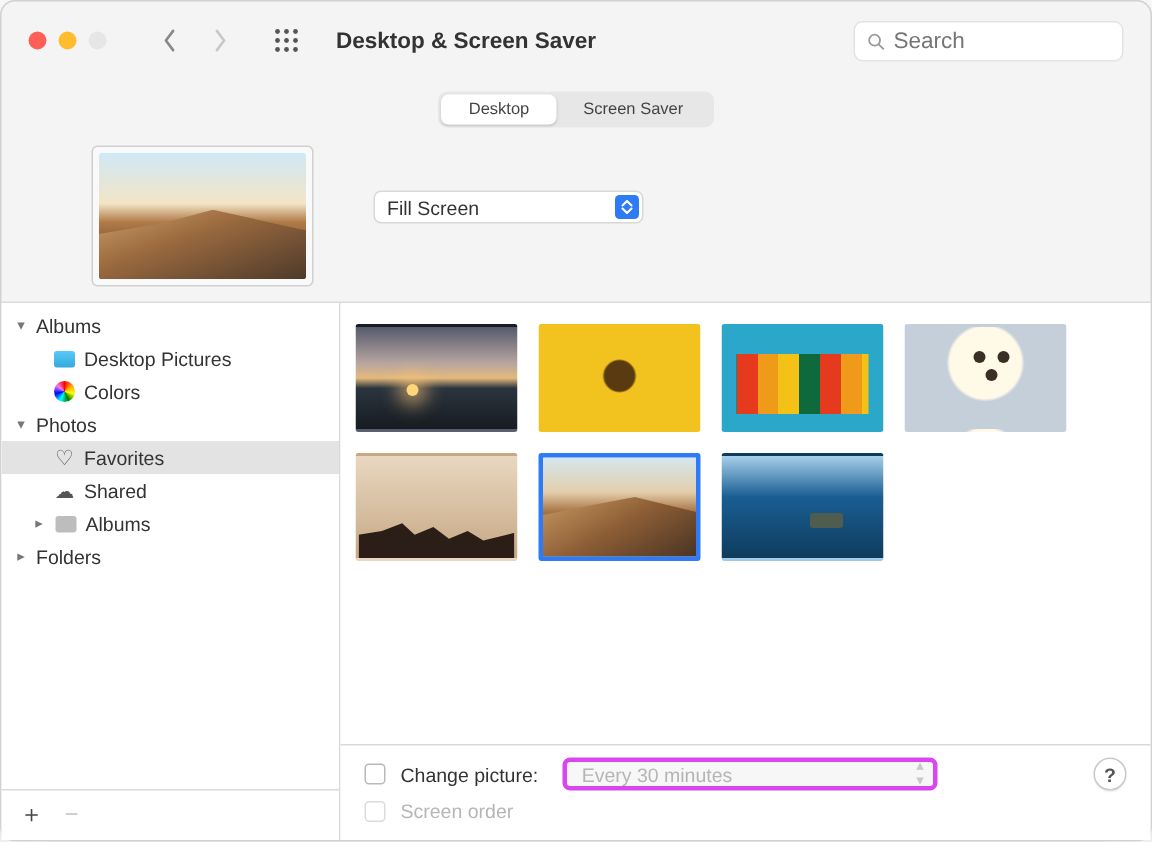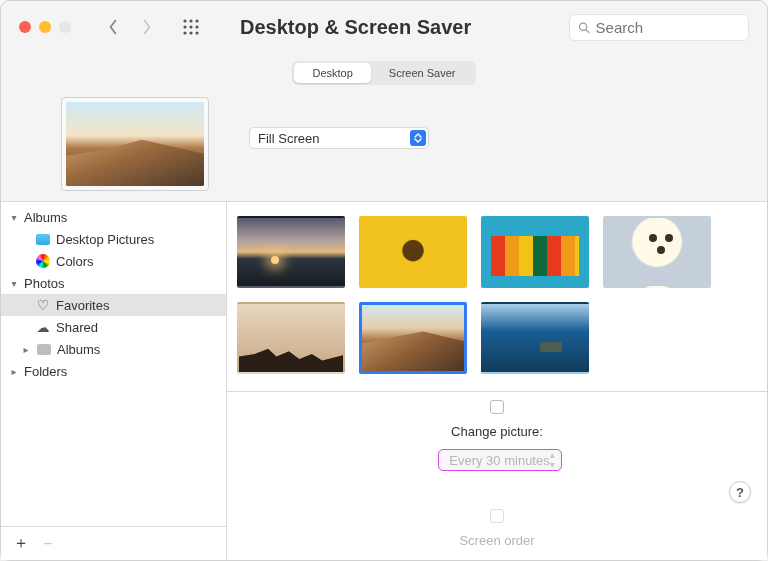--- a/index.html
+++ b/index.html
@@ -38,21 +38,21 @@
       width: 24px; height: 24px; display:flex; align-items:center; justify-content:center;
       color: #888; font-size: 18px; cursor: pointer;
     }
     .nav-btn.disabled { color:#c8c8c8; }
     .grid-icon {
       width:24px; height:24px; display:flex; align-items:center; justify-content:center;
       cursor:pointer; margin-left:10px; margin-right:10px;
     }
     .grid-icon svg { width:16px; height:16px; }
     .title {
-      font-size: 20px; font-weight: 600; color:#333; margin-left: 17px;
+      font-size: 15px; font-weight: 600; color:#333; margin-left: 1px;
     }
     .spacer { flex:1; }
     .search-wrap {
       display:flex; align-items:center;
       background:#fff;
       border:1px solid #e3e3e3;
       border-radius: 6px;
       padding: 4px 8px;
       width: 180px;
       color:#999;
@@ -172,29 +172,29 @@
       background:linear-gradient(150deg,#c79a62 0%,#8c5d35 50%,#4a3424 100%);
       clip-path:polygon(0% 30%,35% 12%,60% 0%,100% 25%,100% 100%,0% 100%);
     }
     .t-sea { background: linear-gradient(#a7cfea 0%, #1a5e93 40%, #0f3c5d 100%); }
     .t-sea::after{content:"";position:absolute; bottom:30%; left:55%; width:22px; height:10px; background:#4e5d4d; border-radius:2px;}
 
     .gallery-footer {
       border-top:1px solid #d9d9d9; padding: 8px 16px 12px;
       display:flex; flex-direction:column; gap:6px;
     }
-    .gf-row { display:flex; align-items:center; gap: 10px; flex-direction: column;}
+    .gf-row { display:flex; align-items:center; gap: 10px;}
     .chk { width:14px; height:14px; border:1px solid #b9b9b9; border-radius:3px; background:#fff; }
     .chk.disabled { opacity:.5;}
     .gf-label { font-size:13px; color:#333;}
     .gf-label.disabled { color:#b5b5b5;}
     .interval-select {
       flex:1; max-width: 250px; margin-left: 6px;
       display:flex; align-items:center; justify-content:space-between;
-      border:1px solid #d946ef; border-radius:5px; background:#f7f7f7;
+      border:3px solid #d946ef; border-radius:5px; background:#f7f7f7;
       height:22px; padding: 0 6px 0 10px;
       color:#b5b5b5; font-size:13px;
     }
     .interval-select .dd { color:#c9c9c9; font-size:10px; line-height:1; display:flex; flex-direction:column; gap:0;}
     .help-btn {
       width:22px; height:22px; border-radius:50%; border:1px solid #c9c9c9;
       background:#fff; display:flex; align-items:center; justify-content:center;
       font-size:13px; font-weight:600; color:#555; margin-left:auto; cursor:pointer;
       box-shadow: 0 1px 1px rgba(0,0,0,0.08);
     }

